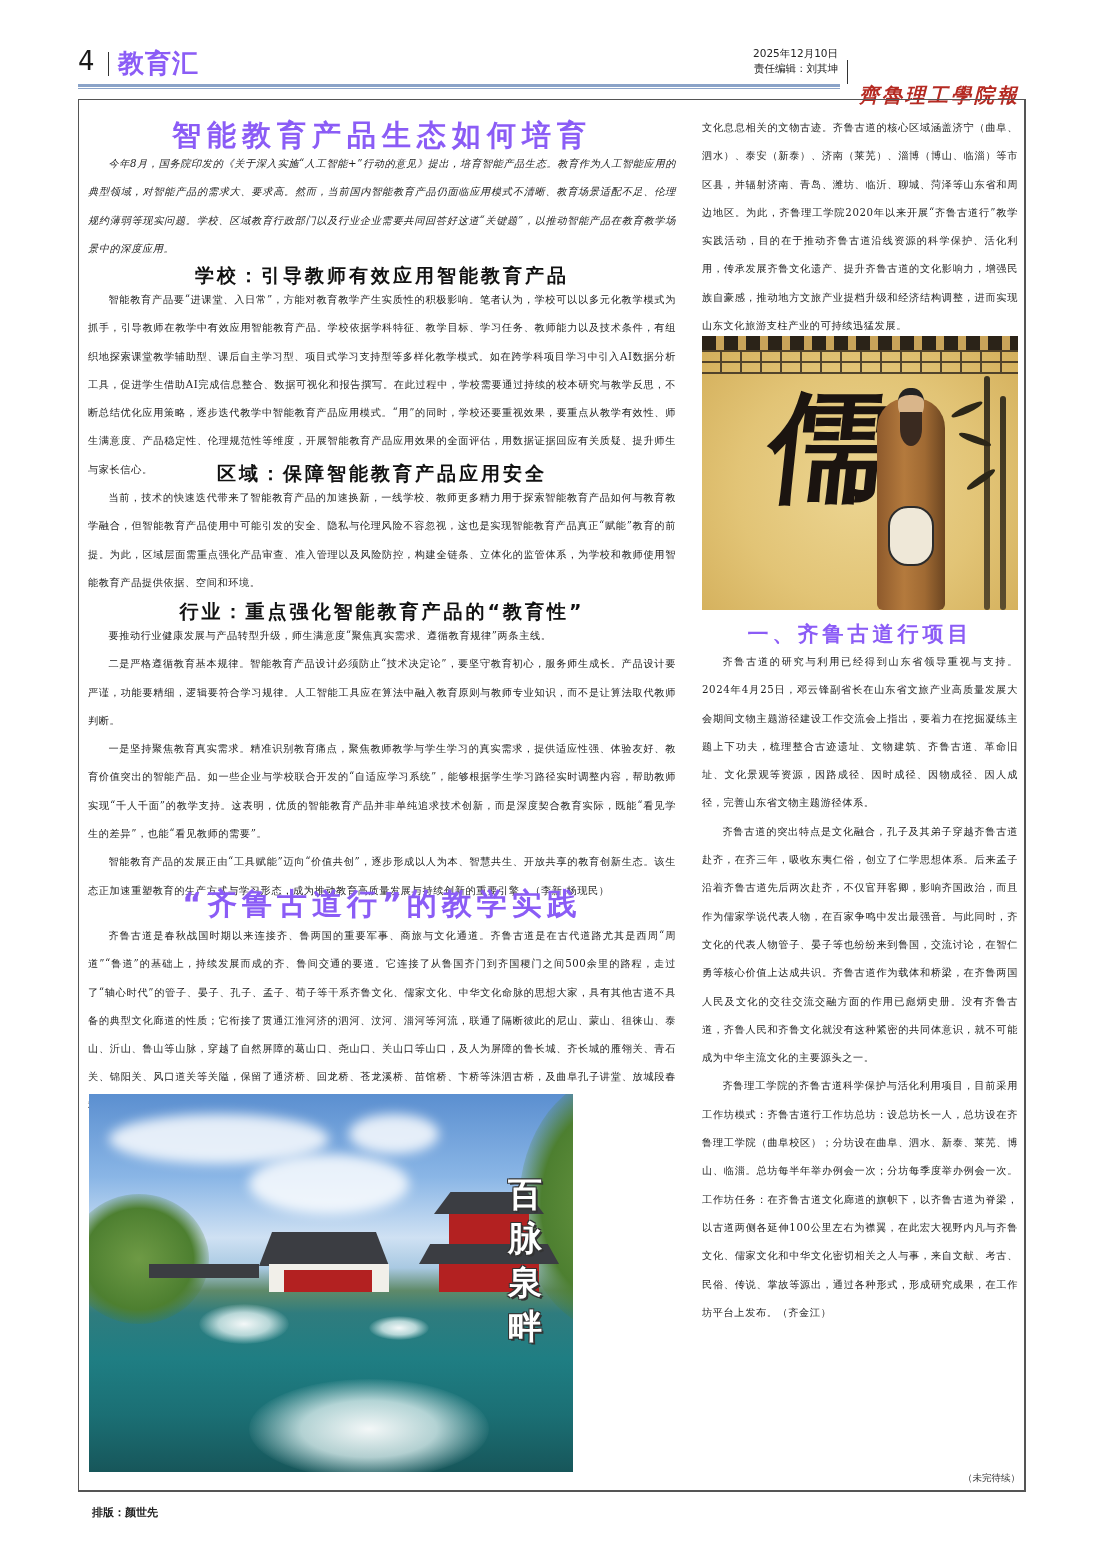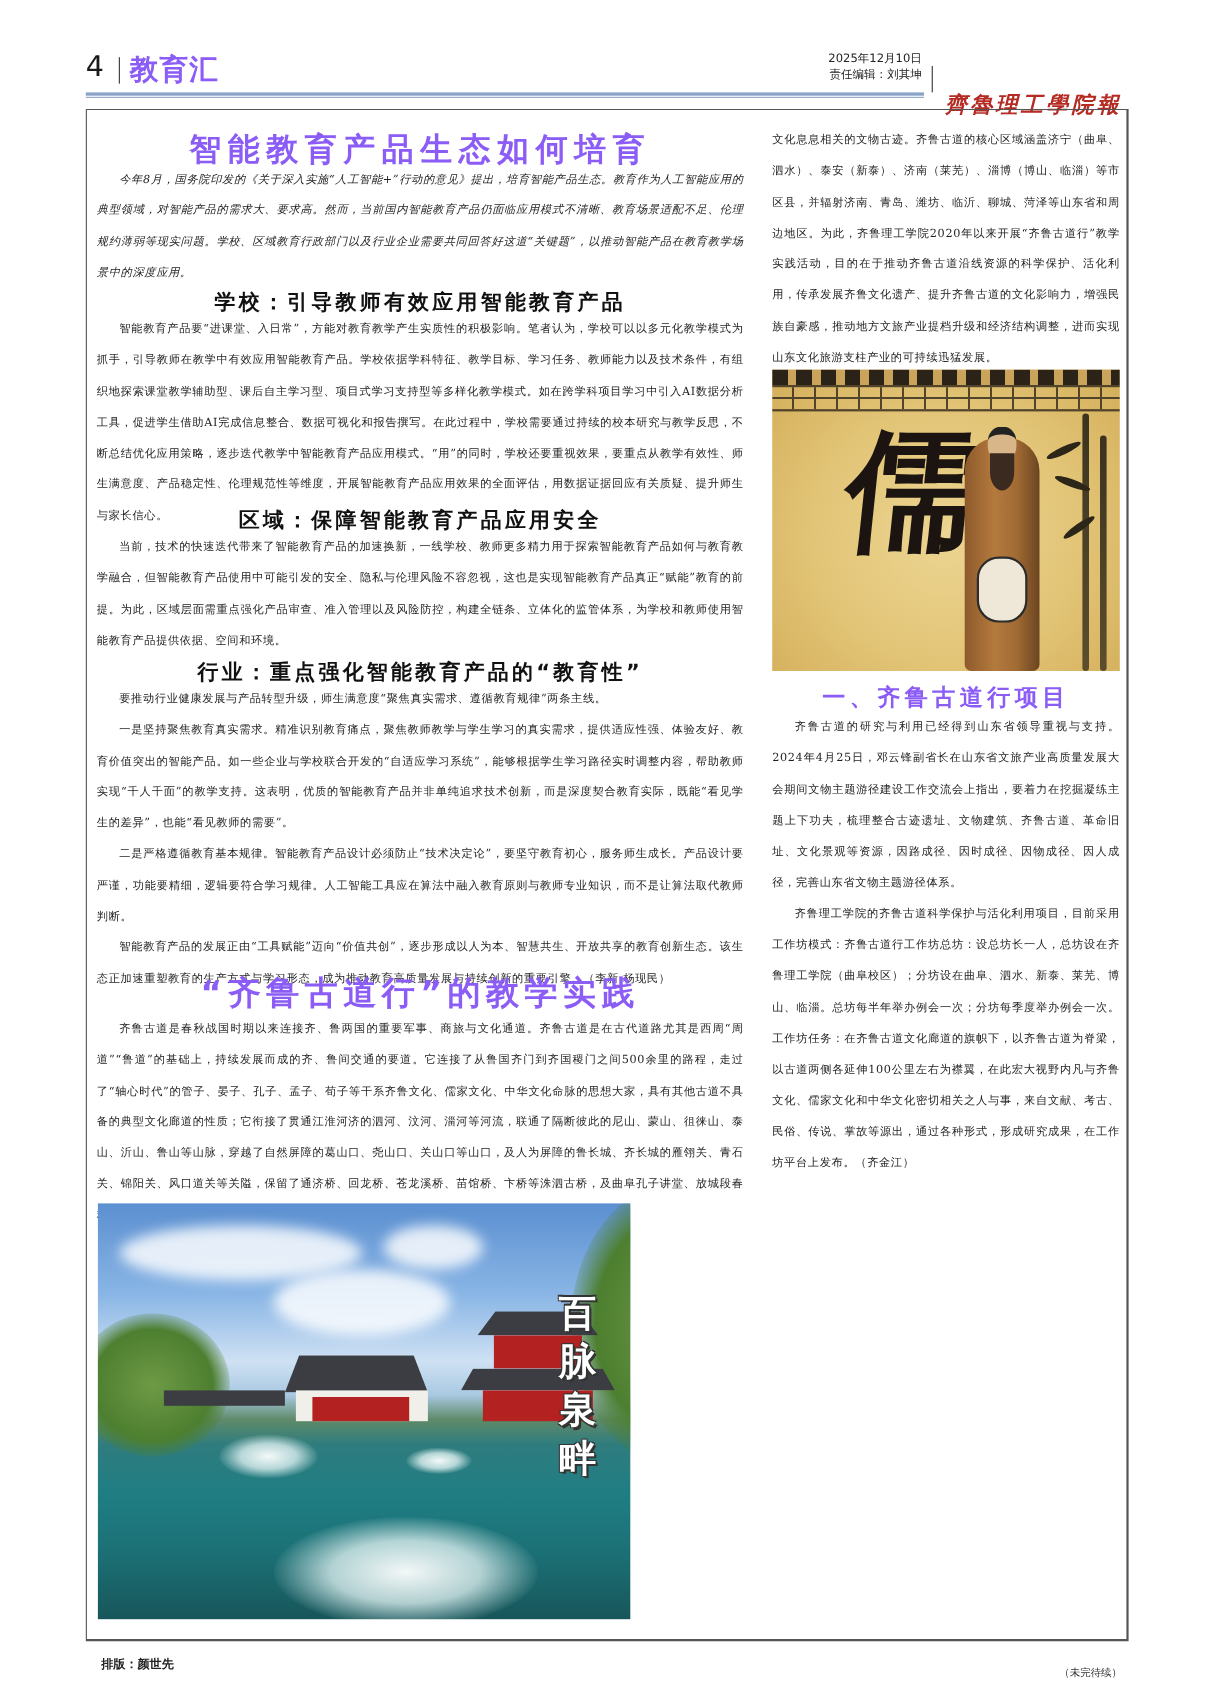--- a/index.html
+++ b/index.html
@@ -65,21 +65,21 @@
   .sage-robe { position: absolute; left: 175px; top: 62px; width: 68px; height: 212px; border-radius: 30px 30px 6px 6px; background: linear-gradient(90deg, #8e5a2c 0%, #b47a3d 40%, #a06a33 70%, #6b4521 100%); }
   .sage-head { position: absolute; left: 196px; top: 52px; width: 26px; height: 30px; border-radius: 45% 45% 40% 40%; background: #d9b58a; border-top: 7px solid #222; }
   .sage-beard { position: absolute; left: 198px; top: 76px; width: 22px; height: 34px; border-radius: 0 0 50% 50%; background: #3a2a20; }
   .sage-sleeve { position: absolute; left: 186px; top: 170px; width: 46px; height: 60px; border-radius: 20px; background: #efe8d8; border: 2px solid #2c2c2c; }
   .bamboo { position: absolute; width: 6px; background: linear-gradient(180deg, #3b3320, #5c4d2e); border-radius: 3px; }
   .bamboo-leaf { position: absolute; width: 34px; height: 7px; background: #2b2618; border-radius: 50%; }
 
   .h-project { top: 618px; font-size: 21px; letter-spacing: 4px; line-height: 32px; }
   .r-project-body { top: 648px; }
 
-  .continued { position: absolute; right: 80px; top: 1515px; font-size: 9.5px; color: #333; }
+  .continued { position: absolute; right: 80px; top: 1472px; font-size: 9.5px; color: #333; }
   .layout-credit { position: absolute; left: 92px; top: 1505px; font-family: "DejaVu Sans", sans-serif; font-size: 11px; font-weight: bold; color: #222; }
 </style>
 </head>
 <body>
 
 <header class="masthead">
   <span class="page-no">4</span>
   <span class="page-sep"></span>
   <span class="section-name">教育汇</span>
   <div class="date-box">
@@ -99,22 +99,22 @@
 
 <h2 class="col-left h-sub h-school">学校：引导教师有效应用智能教育产品</h2>
 <p class="col-left para a1-school-body">智能教育产品要“进课堂、入日常”，方能对教育教学产生实质性的积极影响。笔者认为，学校可以以多元化教学模式为抓手，引导教师在教学中有效应用智能教育产品。学校依据学科特征、教学目标、学习任务、教师能力以及技术条件，有组织地探索课堂教学辅助型、课后自主学习型、项目式学习支持型等多样化教学模式。如在跨学科项目学习中引入AI数据分析工具，促进学生借助AI完成信息整合、数据可视化和报告撰写。在此过程中，学校需要通过持续的校本研究与教学反思，不断总结优化应用策略，逐步迭代教学中智能教育产品应用模式。“用”的同时，学校还要重视效果，要重点从教学有效性、师生满意度、产品稳定性、伦理规范性等维度，开展智能教育产品应用效果的全面评估，用数据证据回应有关质疑、提升师生与家长信心。</p>
 
 <h2 class="col-left h-sub h-region">区域：保障智能教育产品应用安全</h2>
 <p class="col-left para a1-region-body">当前，技术的快速迭代带来了智能教育产品的加速换新，一线学校、教师更多精力用于探索智能教育产品如何与教育教学融合，但智能教育产品使用中可能引发的安全、隐私与伦理风险不容忽视，这也是实现智能教育产品真正“赋能”教育的前提。为此，区域层面需重点强化产品审查、准入管理以及风险防控，构建全链条、立体化的监管体系，为学校和教师使用智能教育产品提供依据、空间和环境。</p>
 
 <h2 class="col-left h-sub h-industry">行业：重点强化智能教育产品的“教育性”</h2>
 <div class="col-left a1-industry-body">
   <p class="para">要推动行业健康发展与产品转型升级，师生满意度“聚焦真实需求、遵循教育规律”两条主线。</p>
+  <p class="para">二是严格遵循教育基本规律。智能教育产品设计必须防止“技术决定论”，要坚守教育初心，服务师生成长。产品设计要严谨，功能要精细，逻辑要符合学习规律。人工智能工具应在算法中融入教育原则与教师专业知识，而不是让算法取代教师判断。</p>
   <p class="para">一是坚持聚焦教育真实需求。精准识别教育痛点，聚焦教师教学与学生学习的真实需求，提供适应性强、体验友好、教育价值突出的智能产品。如一些企业与学校联合开发的“自适应学习系统”，能够根据学生学习路径实时调整内容，帮助教师实现“千人千面”的教学支持。这表明，优质的智能教育产品并非单纯追求技术创新，而是深度契合教育实际，既能“看见学生的差异”，也能“看见教师的需要”。</p>
-  <p class="para">二是严格遵循教育基本规律。智能教育产品设计必须防止“技术决定论”，要坚守教育初心，服务师生成长。产品设计要严谨，功能要精细，逻辑要符合学习规律。人工智能工具应在算法中融入教育原则与教师专业知识，而不是让算法取代教师判断。</p>
   <p class="para">智能教育产品的发展正由“工具赋能”迈向“价值共创”，逐步形成以人为本、智慧共生、开放共享的教育创新生态。该生态正加速重塑教育的生产方式与学习形态，成为推动教育高质量发展与持续创新的重要引擎。（李新 杨现民）</p>
 </div>
 
 <h1 class="col-left h-main a2-title">“齐鲁古道行”的教学实践</h1>
 <p class="col-left para a2-body">齐鲁古道是春秋战国时期以来连接齐、鲁两国的重要军事、商旅与文化通道。齐鲁古道是在古代道路尤其是西周“周道”“鲁道”的基础上，持续发展而成的齐、鲁间交通的要道。它连接了从鲁国齐门到齐国稷门之间500余里的路程，走过了“轴心时代”的管子、晏子、孔子、孟子、荀子等干系齐鲁文化、儒家文化、中华文化命脉的思想大家，具有其他古道不具备的典型文化廊道的性质；它衔接了贯通江淮河济的泗河、汶河、淄河等河流，联通了隔断彼此的尼山、蒙山、徂徕山、泰山、沂山、鲁山等山脉，穿越了自然屏障的葛山口、尧山口、关山口等山口，及人为屏障的鲁长城、齐长城的雁翎关、青石关、锦阳关、风口道关等关隘，保留了通济桥、回龙桥、苍龙溪桥、苗馆桥、卞桥等洙泗古桥，及曲阜孔子讲堂、放城段春秋古道、横顶段春秋古道、临淄稷下学宫等与齐鲁</p>
 
 <figure class="photo-spring">
   <div class="cloud" style="left:20px;top:20px;width:220px;height:50px;"></div>
   <div class="cloud" style="left:160px;top:60px;width:160px;height:60px;"></div>
   <div class="cloud" style="left:260px;top:20px;width:90px;height:40px;"></div>
@@ -147,18 +147,19 @@
   <div class="bamboo" style="left:282px;top:40px;height:234px;"></div>
   <div class="bamboo" style="left:298px;top:60px;height:214px;"></div>
   <div class="bamboo-leaf" style="left:248px;top:70px;transform:rotate(-25deg);"></div>
   <div class="bamboo-leaf" style="left:256px;top:100px;transform:rotate(20deg);"></div>
   <div class="bamboo-leaf" style="left:262px;top:140px;transform:rotate(-35deg);"></div>
 </figure>
 
 <h2 class="col-right h-main h-project">一、齐鲁古道行项目</h2>
 <div class="col-right r-project-body">
   <p class="para">齐鲁古道的研究与利用已经得到山东省领导重视与支持。2024年4月25日，邓云锋副省长在山东省文旅产业高质量发展大会期间文物主题游径建设工作交流会上指出，要着力在挖掘凝练主题上下功夫，梳理整合古迹遗址、文物建筑、齐鲁古道、革命旧址、文化景观等资源，因路成径、因时成径、因物成径、因人成径，完善山东省文物主题游径体系。</p>
+  <p class="para">齐鲁古道的突出特点是文化融合，孔子及其弟子穿越齐鲁古道赴齐，在齐三年，吸收东夷仁俗，创立了仁学思想体系。后来孟子沿着齐鲁古道先后两次赴齐，不仅官拜客卿，影响齐国政治，而且作为儒家学说代表人物，在百家争鸣中发出最强音。与此同时，齐文化的代表人物管子、晏子等也纷纷来到鲁国，交流讨论，在智仁勇等核心价值上达成共识。齐鲁古道作为载体和桥梁，在齐鲁两国人民及文化的交往交流交融方面的作用已彪炳史册。没有齐鲁古道，齐鲁人民和齐鲁文化就没有这种紧密的共同体意识，就不可能成为中华主流文化的主要源头之一。</p>
   <p class="para">齐鲁理工学院的齐鲁古道科学保护与活化利用项目，目前采用工作坊模式：齐鲁古道行工作坊总坊：设总坊长一人，总坊设在齐鲁理工学院（曲阜校区）；分坊设在曲阜、泗水、新泰、莱芜、博山、临淄。总坊每半年举办例会一次；分坊每季度举办例会一次。工作坊任务：在齐鲁古道文化廊道的旗帜下，以齐鲁古道为脊梁，以古道两侧各延伸100公里左右为襟翼，在此宏大视野内凡与齐鲁文化、儒家文化和中华文化密切相关之人与事，来自文献、考古、民俗、传说、掌故等源出，通过各种形式，形成研究成果，在工作坊平台上发布。（齐金江）</p>
 </div>
 
 <div class="continued">（未完待续）</div>
 
 <footer class="layout-credit">排版：颜世先</footer>
 
 </body></html>

